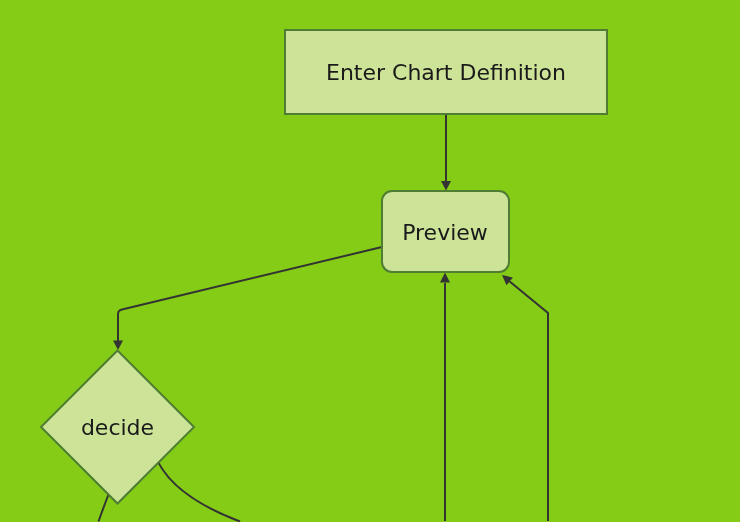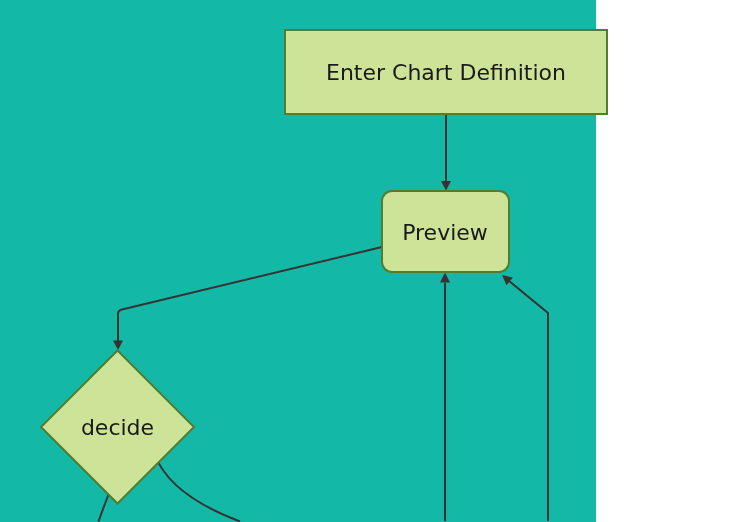--- a/index.html
+++ b/index.html
@@ -5,23 +5,23 @@
   html, body {
     margin: 0;
     padding: 0;
     background: #ffffff;
     width: 740px;
     height: 522px;
     overflow: hidden;
   }
   .canvas-wrap {
     position: relative;
-    width: 596px;
+    width: 740px;
     height: 522px;
-    background: #14b8a6;
+    background: #84cc16;
   }
   svg.flowchart {
     display: block;
     width: 740px;
     height: 522px;
   }
   .edge-path {
     fill: none;
     stroke: var(--edge, #333333);
     stroke-width: 2;

